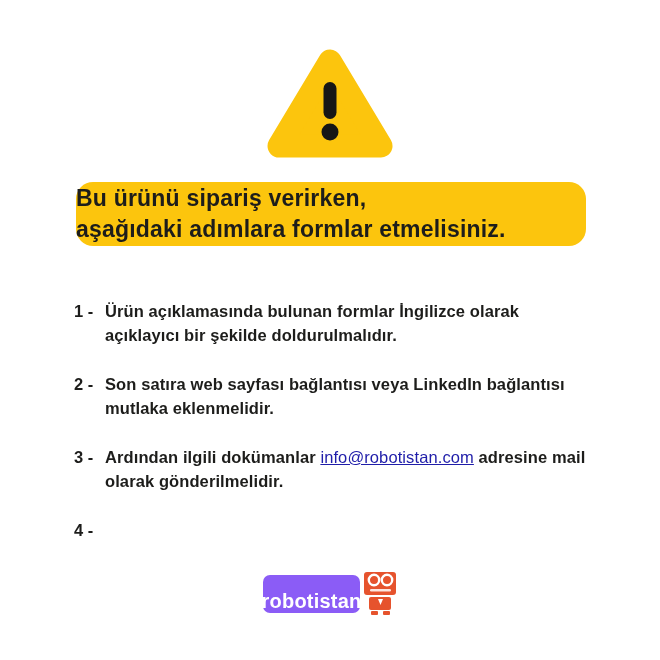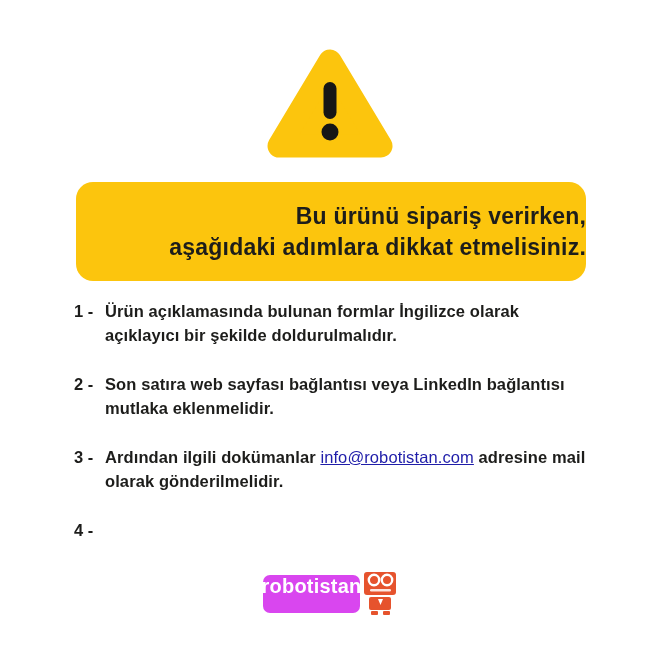--- a/index.html
+++ b/index.html
@@ -6,65 +6,65 @@
   html,body { width:660px; height:660px; background:#ffffff; }
   body { font-family:"Liberation Sans", sans-serif; }
   .canvas {
     position:relative; width:660px; height:660px; background:#ffffff; overflow:hidden;
   }
   .tri-wrap {
     position:absolute; top:46px; left:50%; transform:translateX(-50%);
     width:132px; height:116px;
   }
   .banner {
-    position:absolute; top:182px; left:76px; width:510px; height:99px;
+    position:absolute; top:182px; left:76px; width:510px; height:64px;
     background:#FCC50D; border-radius:17px;
-    display:flex; flex-direction:column; align-items:flex-end; justify-content:center;
+    display:flex; flex-direction:column; align-items:flex-start; justify-content:center;
     text-align:center;
   }
   .banner-line {
     font-size:23px; font-weight:700; color:#1D1D1B; line-height:31px; letter-spacing:0.2px;
   }
   .steps {
     position:absolute; top:299px; left:74px; width:516px; list-style:none;
   }
   .step {
     display:flex; align-items:flex-start; margin-bottom:25px;
     font-size:16.5px; font-weight:700; color:#1D1D1B; line-height:24px;
   }
   .num { flex:0 0 31px; width:31px; }
   .txt { max-width:486px; letter-spacing:0.1px; }
   .mail-link { color:#1F1DA9; text-decoration:underline; font-weight:400; }
   .logo-row {
     position:absolute; top:571px; left:263px;
     display:flex; align-items:flex-start;
   }
   .logo-box {
-    background:#d946ef; border-radius:7px; width:97px; height:38px; margin-top:4px;
-    display:flex; align-items:flex-start; justify-content:center;
+    background:#8b5cf6; border-radius:7px; width:97px; height:38px; margin-top:4px;
+    display:flex; align-items:flex-end; justify-content:center;
   }
   .logo-text { color:#ffffff; font-weight:700; font-size:20px; letter-spacing:0.2px; }
   .mascot { margin-left:2px; }
 </style>
 </head>
 <body>
 
 <div class="canvas">
 
   <div class="tri-wrap">
     <svg width="132" height="116" viewBox="0 0 132 116">
       <polygon points="66,15 117,100 15,100" fill="#FCC50D" stroke="#FCC50D" stroke-width="23" stroke-linejoin="round"></polygon>
       <rect x="59.5" y="36" width="13" height="37" rx="6.5" fill="#161616"></rect>
       <circle cx="66" cy="86" r="8.5" fill="#161616"></circle>
     </svg>
   </div>
 
   <div class="banner">
     <div class="banner-line">Bu ürünü sipariş verirken,</div>
-    <div class="banner-line">aşağıdaki adımlara dikkat etmelisiniz.</div>
+    <div class="banner-line">aşağıdaki adımlara formlar etmelisiniz.</div>
   </div>
 
   <ol class="steps">
     <li class="step">
       <span class="num">1 -</span>
       <span class="txt">Ürün açıklamasında bulunan formlar İngilizce olarak açıklayıcı bir şekilde doldurulmalıdır.</span>
     </li>
     <li class="step">
       <span class="num">2 -</span>
       <span class="txt">Son satıra web sayfası bağlantısı veya LinkedIn bağlantısı mutlaka eklenmelidir.</span>

